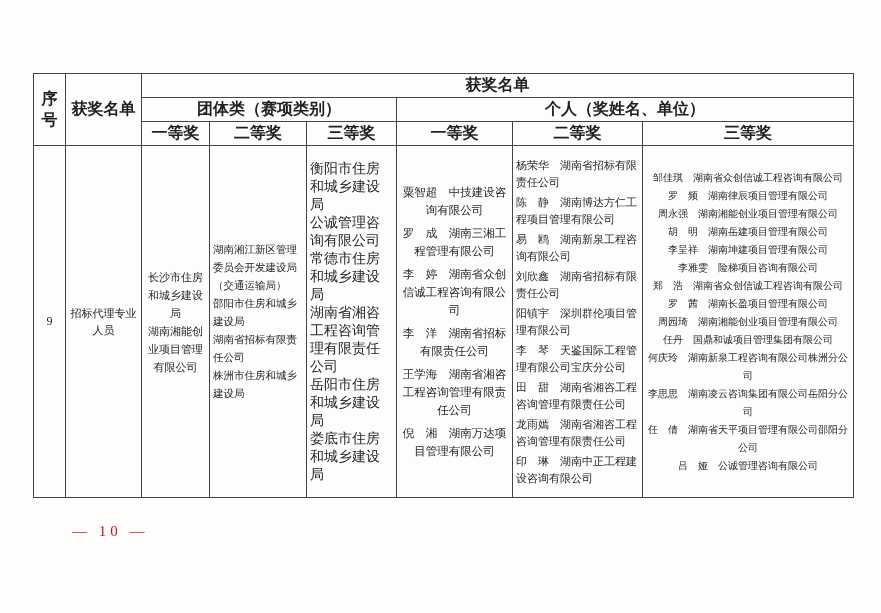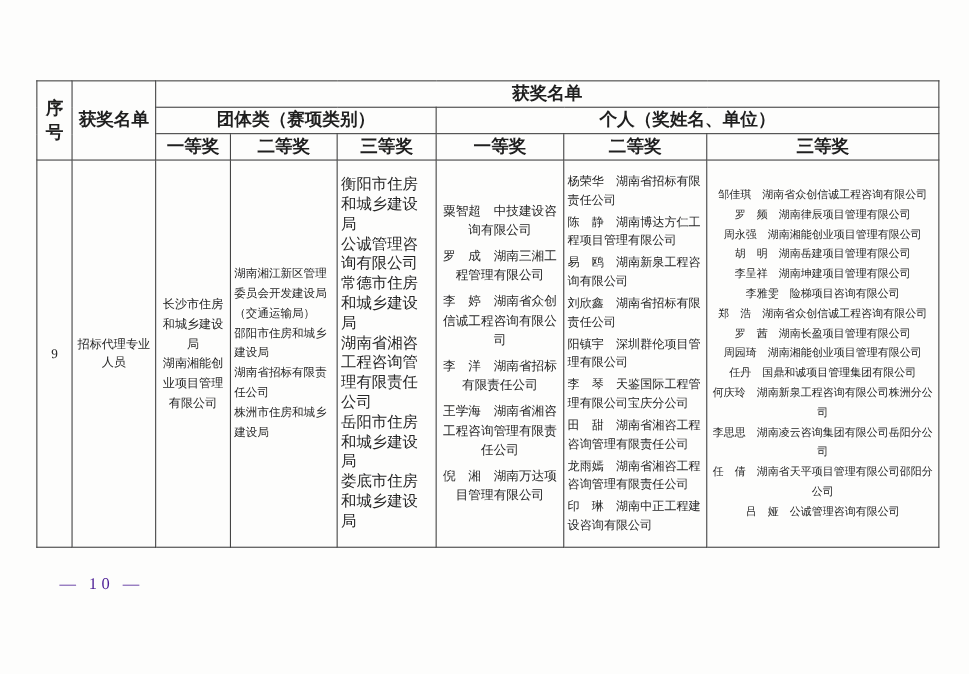--- a/index.html
+++ b/index.html
@@ -36,22 +36,22 @@
   .cell-g1{font-size:11px;text-align:center;line-height:18px;padding:1px 6px;}
   .cell-g2{font-size:10.5px;text-align:left;line-height:18px;padding:1px 2px;}
   .cell-g3{font-size:14px;text-align:left;line-height:18px;padding:1px 3px;}
   .cell-i1{font-size:11.5px;text-align:center;line-height:18px;padding:1px 3px;}
   .cell-i2{font-size:11px;text-align:left;line-height:17px;padding:1px 3px;}
   .cell-i3{font-size:10px;text-align:center;line-height:18px;padding:1px 4px;}
   .cell-i1 .entry{margin-bottom:5px;}
   .cell-i2 .entry{margin-bottom:3px;}
   .cell-i1 .entry:last-child,.cell-i2 .entry:last-child{margin-bottom:0;}
   .page-number{
-    position:absolute;left:54px;top:523px;
-    font-size:15px;color:#4c1d95;letter-spacing:4px;
+    position:absolute;left:72px;top:523px;
+    font-size:15px;color:#b91c1c;letter-spacing:4px;
   }
 </style>
 </head>
 <body>
 
 <table class="doc-table">
   <colgroup>
     <col style="width:32px">
       <col style="width:76px">
     <col style="width:68px">

